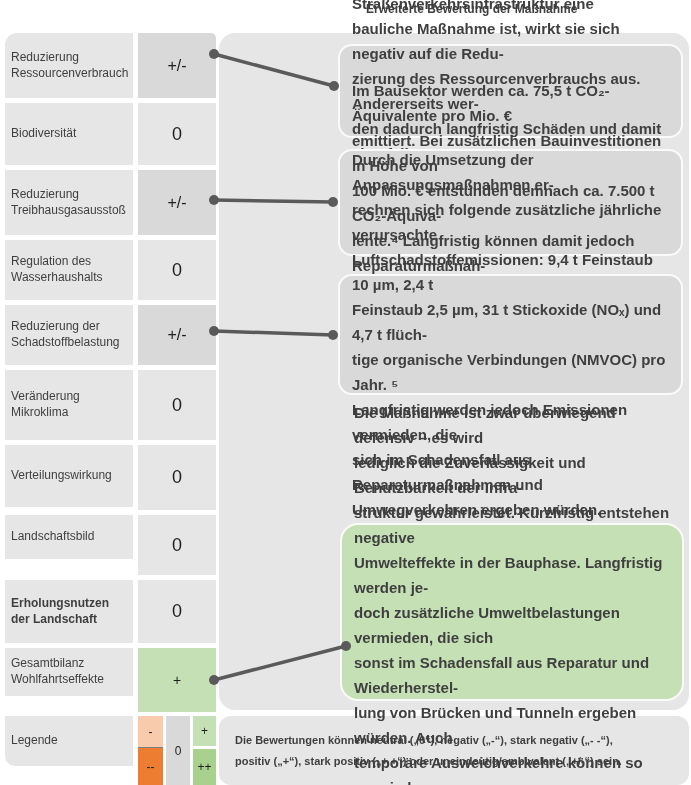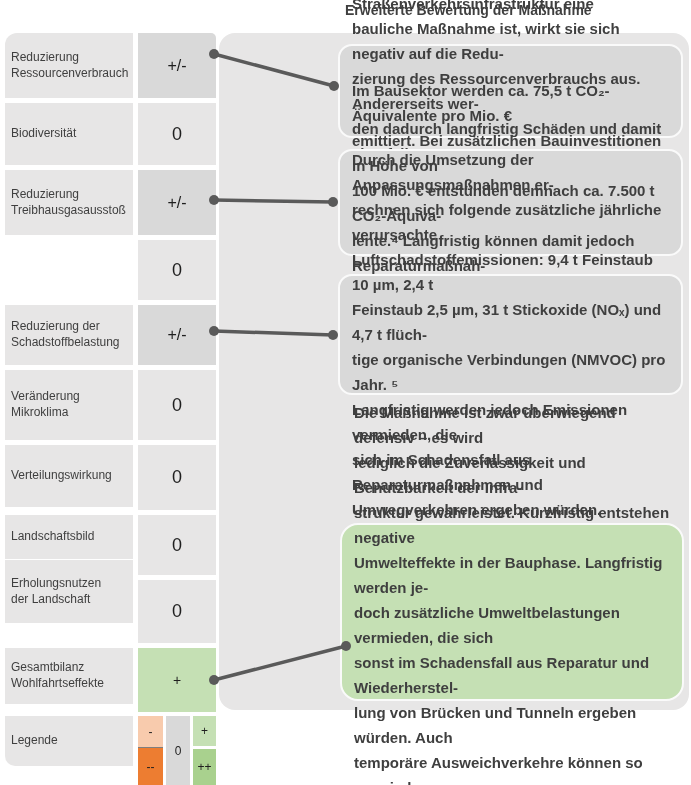--- a/index.html
+++ b/index.html
@@ -1,18 +1,18 @@
 <!DOCTYPE html>
 <html style="--panel: #e7e6e6; --cell-dark: #d9d9d9; --green-light: #c5e0b4; --green: #a9d18e; --orange-light: #f8cbad; --orange: #ed7d31; --text: #3f3f3f; --text-dark: #1f1f1f; --connector: #5a5a5a;"><head>
 <meta charset="utf-8">
 <style>
   html,body{margin:0;padding:0;background:#fff;}
   .page{position:relative;width:691px;height:785px;background:#fff;overflow:hidden;
         font-family:"Liberation Sans",sans-serif;color:var(--text,#3f3f3f);}
-  .title{position:absolute;left:345px;top:2px;font-size:14px;font-weight:bold;
+  .title{position:absolute;left:366px;top:2px;font-size:12px;font-weight:bold;
          color:var(--text,#3f3f3f);white-space:nowrap;}
   .cell{position:absolute;background:var(--panel,#e7e6e6);box-sizing:border-box;}
   .label-cell{left:5px;width:128px;display:flex;align-items:center;padding-left:6px;
               font-size:12px;line-height:1.32;white-space:pre-line;color:var(--text,#3f3f3f);}
   .rating-cell{left:138px;width:78px;display:flex;align-items:center;justify-content:center;
                font-size:18px;color:var(--text-dark,#1f1f1f);}
   .rc-amb{background:var(--cell-dark,#d9d9d9);font-size:16px;}
   .rc-pos{background:var(--green-light,#c5e0b4);font-size:14px;}
   .tl-round{border-top-left-radius:12px;}
   .tr-round{border-top-right-radius:5px;}
@@ -54,52 +54,56 @@
 Ressourcenverbrauch</div>
   <div class="cell rating-cell rc-amb tr-round" style="top:33px;height:65px;">+/-</div>
 
   <div class="cell label-cell" style="top:103px;height:62px;">Biodiversität</div>
   <div class="cell rating-cell" style="top:103px;height:62px;">0</div>
 
   <div class="cell label-cell" style="top:170px;height:65px;">Reduzierung
 Treibhausgasausstoß</div>
   <div class="cell rating-cell rc-amb" style="top:170px;height:65px;">+/-</div>
 
+  <div class="cell label-cell" style="top:240px;height:60px;">Regulation des
+Wasserhaushalts</div>
   <div class="cell rating-cell" style="top:240px;height:60px;">0</div>
 
   <div class="cell label-cell" style="top:305px;height:60px;">Reduzierung der
 Schadstoffbelastung</div>
   <div class="cell rating-cell rc-amb" style="top:305px;height:60px;">+/-</div>
 
   <div class="cell label-cell" style="top:370px;height:70px;">Veränderung
 Mikroklima</div>
   <div class="cell rating-cell" style="top:370px;height:70px;">0</div>
 
   <div class="cell label-cell" style="top:445px;height:62px;">Verteilungswirkung</div>
   <div class="cell rating-cell" style="top:445px;height:65px;">0</div>
 
   <div class="cell label-cell" style="top:515px;height:44px;">Landschaftsbild</div>
   <div class="cell rating-cell" style="top:515px;height:60px;">0</div>
 
-  <div class="cell label-cell" style="top:560px;height:63px;">Erholungsnutzen
+  <div class="cell label-cell" style="top:580px;height:63px;font-weight:bold;">Erholungsnutzen
 der Landschaft</div>
   <div class="cell rating-cell" style="top:580px;height:63px;">0</div>
 
-  <div class="cell label-cell" style="top:648px;height:56px;">Gesamtbilanz
+  <div class="cell label-cell" style="top:648px;height:48px;">Gesamtbilanz
 Wohlfahrtseffekte</div>
   <div class="cell rating-cell rc-pos" style="top:648px;height:64px;">+</div>
 
   <div class="cell label-cell bl-round" style="top:716px;height:50px;">Legende</div>
 
   <div class="swatch sw-neg-light" style="left:138px;top:716px;width:25px;height:31px;">-</div>
   <div class="swatch sw-neg" style="left:138px;top:747px;width:25px;height:38px;">--</div>
   <div class="swatch sw-neutral" style="left:166px;top:716px;width:24px;height:69px;">0</div>
   <div class="swatch sw-pos-light" style="left:193px;top:716px;width:23px;height:30px;">+</div>
   <div class="swatch sw-pos" style="left:193px;top:749px;width:23px;height:36px;">++</div>
 
+  <div class="legend-note-panel">Die Bewertungen können neutral („0“), negativ („-“), stark negativ („- -“),
+positiv („+“), stark positiv („+ +“) oder uneindeutig/ambivalent („+/-“) sein.</div>
 
   <div class="bubble" style="top:44px;height:94px;">Da die Anpassung der Straßenverkehrsinfrastruktur eine
 bauliche Maßnahme ist, wirkt sie sich negativ auf die Redu-
 zierung des Ressourcenverbrauchs aus. Andererseits wer-
 den dadurch langfristig Schäden und damit ebenfalls res-
 sourcenintensive Reparaturmaßnahmen vermieden.</div>
   <div class="bubble" style="top:149px;height:107px;">Im Bausektor werden ca. 75,5 t CO₂-Äquivalente pro Mio. €
 emittiert. Bei zusätzlichen Bauinvestitionen in Höhe von
 100 Mio. € entstünden demnach ca. 7.500 t CO₂-Äquiva-
 lente.⁴ Langfristig können damit jedoch Reparaturmaßnah-

